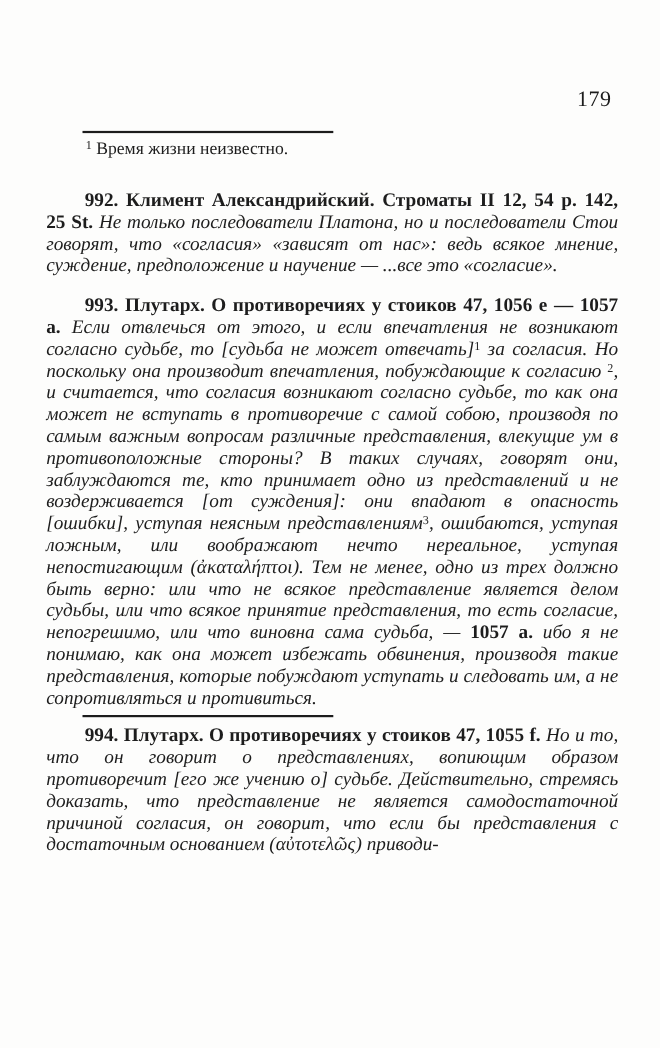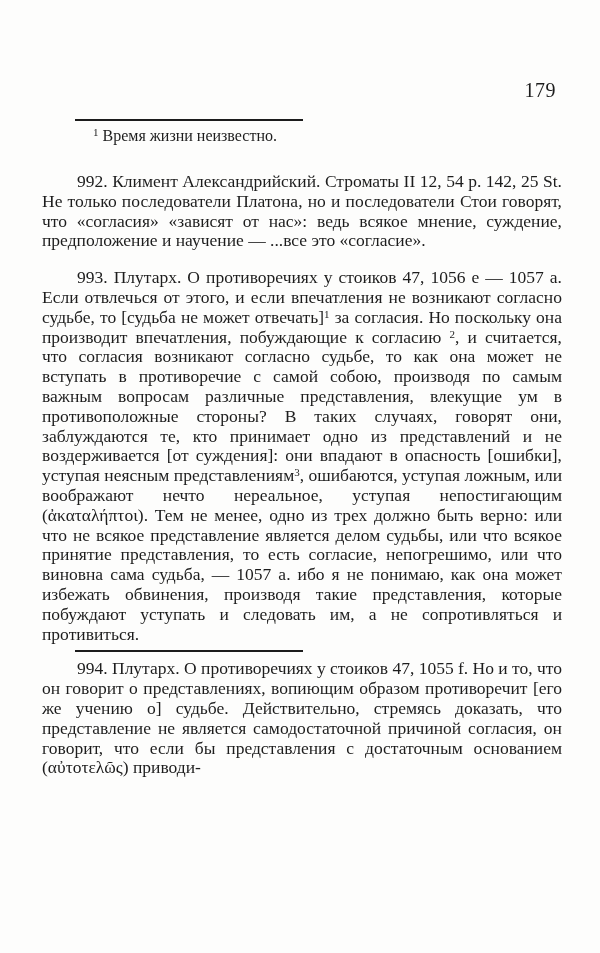--- a/index.html
+++ b/index.html
@@ -35,40 +35,40 @@
     width: 228px;
     margin-left: 33px;
   }
   .fn-rule.top { margin-top: 119px; }
   .fn-rule.bottom { margin-top: 6px; }
   .footnote {
     font-size: 16px;
     line-height: 23px;
     text-align: justify;
     text-indent: 35px;
-    margin: 16px;
+    margin: 1px;
   }
   .top-footnote {
     margin-top: 4px;
     line-height: 22px;
   }
   #footnotes { margin-top: 5px; }
   .para {
     font-size: 17.5px;
     line-height: 19.8px;
     text-align: justify;
     text-indent: 35px;
     margin: 0;
   }
   #para-992 { margin-top: 25px; }
   #para-993 { margin-top: 17px; }
   #para-994 { margin-top: 7px; }
-  .bold { font-weight: normal; }
-  .normal { font-weight: normal; }
-  .greek { }
+  .bold { font-weight: bold; }
+  .normal { font-weight: normal; font-style: italic; }
+  .greek { font-style: italic; }
   sup {
     font-size: 11px;
     line-height: 0;
     vertical-align: 5px;
   }
 </style>
 </head>
 <body style="background: rgb(253, 253, 252);">
 
 <div class="page" style="background: rgb(253, 253, 252); color: rgb(29, 29, 29);">

